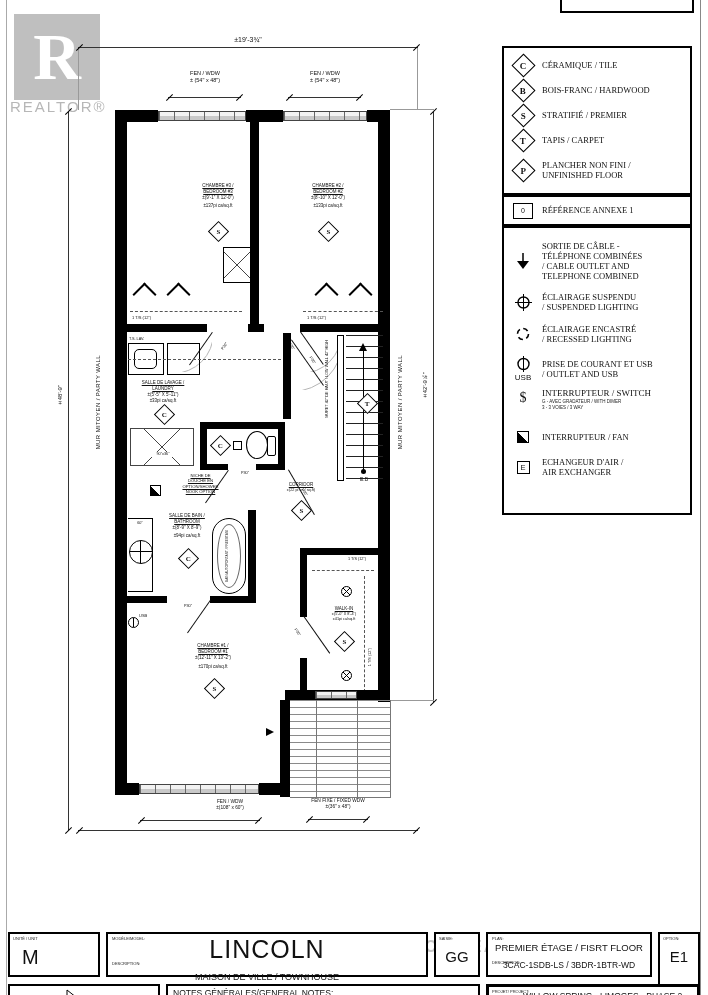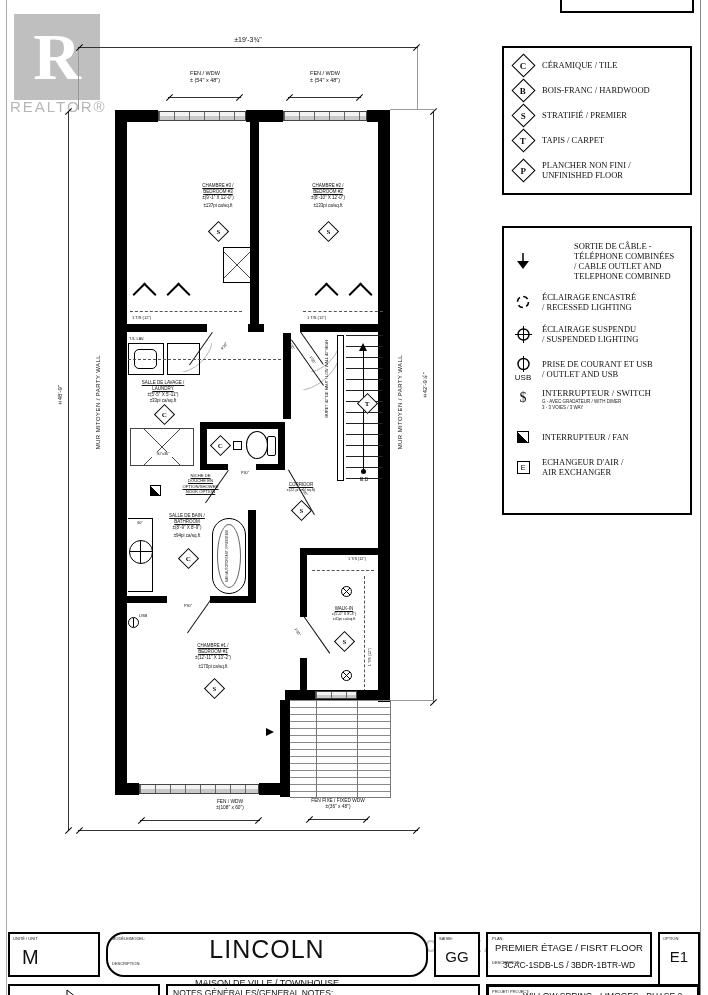--- a/index.html
+++ b/index.html
@@ -338,54 +338,62 @@
       <div class="lgicon">
           <div class="ldia">
             <span>P</span>
           </div>
         </div>
       <div class="lgtext pre">PLANCHER NON FINI /
 UNFINISHED FLOOR</div>
     </div>
   </div>
 
+  <div class="box2" style="left:502px;top:195px;width:190px;height:31px;">
+    <div class="lgrow" style="height:100%;">
+      <div class="lgicon">
+        <div style="width:18px;height:14px;border:1px solid #000;display:flex;align-items:center;justify-content:center;font-size:7px;">0</div>
+      </div>
+      <div class="lgtext">RÉFÉRENCE ANNEXE 1</div>
+    </div>
+  </div>
 
   <div class="box2" style="left:502px;top:226px;width:190px;height:289px;padding:8px 0;">
-    <div class="lgrow" style="height:50px;gap:32px;">
+    <div class="lgrow" style="height:50px;">
       <div class="lgicon">
         <svg width="14" height="17">
             <line x1="7" y1="0" x2="7" y2="8" stroke="#000" stroke-width="1.5"></line>
             <polygon points="1,8 13,8 7,16" fill="#000"></polygon>
           </svg>
       </div>
       <div class="lgtext pre">SORTIE DE CÂBLE -
 TÉLÉPHONE COMBINÉES
 / CABLE OUTLET AND
 TELEPHONE COMBINED</div>
-    </div>
-    <div class="lgrow" style="height:32px;">
-      <div class="lgicon">
-        <svg width="16" height="16">
-            <circle cx="8" cy="8" r="5.5" fill="none" stroke="#000" stroke-width="1.6" stroke-dasharray="5 3.5"></circle>
-          </svg>
-      </div>
-      <div class="lgtext pre">ÉCLAIRAGE  ENCASTRÉ
-/ RECESSED LIGHTING</div>
     </div>
     <div class="lgrow" style="height:32px;">
       <div class="lgicon">
         <svg width="17" height="17">
             <circle cx="8.5" cy="8.5" r="5.5" fill="none" stroke="#000" stroke-width="1.4"></circle>
             <line x1="8.5" y1="0" x2="8.5" y2="17" stroke="#000"></line>
             <line x1="0" y1="8.5" x2="17" y2="8.5" stroke="#000"></line>
           </svg>
       </div>
       <div class="lgtext pre">ÉCLAIRAGE SUSPENDU
 / SUSPENDED LIGHTING</div>
     </div>
+    <div class="lgrow" style="height:32px;">
+      <div class="lgicon">
+        <svg width="16" height="16">
+            <circle cx="8" cy="8" r="5.5" fill="none" stroke="#000" stroke-width="1.6" stroke-dasharray="5 3.5"></circle>
+          </svg>
+      </div>
+      <div class="lgtext pre">ÉCLAIRAGE  ENCASTRÉ
+/ RECESSED LIGHTING</div>
+    </div>
     <div class="lgrow" style="height:38px;">
       <div class="lgicon">
         <svg width="17" height="17">
             <circle cx="8.5" cy="8" r="5.5" fill="none" stroke="#000" stroke-width="1.4"></circle>
             <line x1="8.5" y1="0" x2="8.5" y2="16" stroke="#000"></line>
           </svg>
         <span style="font-size:8px;">USB</span>
       </div>
       <div class="lgtext pre">PRISE DE COURANT ET USB
 / OUTLET AND USB</div>
@@ -415,25 +423,25 @@
     </div>
   </div>
 
   <div class="abs" style="left:150px;top:938px;width:420px;font-size:16px;letter-spacing:2px;color:#9a9a9a;opacity:.55;font-weight:bold;">ROYAL LEPAGE PERFORMANCE REALTY</div>
 
   <div class="box2" style="left:8px;top:932px;width:92px;height:45px;">
     <div class="tiny" style="position:absolute;left:3px;top:2px;">UNITÉ / UNIT</div>
     <div style="position:absolute;left:12px;top:12px;font-size:20px;">M</div>
   </div>
 
-  <div class="box2" style="left:106px;top:932px;width:322px;height:45px;border-radius:18px;">
+  <div class="box2" style="left:106px;top:932px;width:322px;height:45px;">
     <div class="tiny" style="position:absolute;left:4px;top:2px;">MODÈLE/MODEL:</div>
     <div style="position:absolute;left:0;top:1px;width:100%;text-align:center;font-size:25px;letter-spacing:1px;">LINCOLN</div>
     <div class="tiny" style="position:absolute;left:4px;top:27px;">DESCRIPTION:</div>
-    <div style="position:absolute;left:0;top:44px;width:100%;text-align:center;font-size:9px;">MAISON DE VILLE / TOWNHOUSE</div>
+    <div style="position:absolute;left:0;top:38px;width:100%;text-align:center;font-size:9px;">MAISON DE VILLE / TOWNHOUSE</div>
   </div>
 
   <div class="box2" style="left:434px;top:932px;width:46px;height:45px;">
     <div class="tiny" style="position:absolute;left:3px;top:2px;">SAISIE:</div>
     <div style="position:absolute;left:0;top:14px;width:100%;text-align:center;font-size:15px;">GG</div>
   </div>
 
   <div class="box2" style="left:486px;top:932px;width:166px;height:45px;">
     <div class="tiny" style="position:absolute;left:4px;top:2px;">PLAN:</div>
     <div style="position:absolute;left:0;top:8px;width:100%;text-align:center;font-size:9.5px;">PREMIER ÉTAGE / FISRT FLOOR</div>

